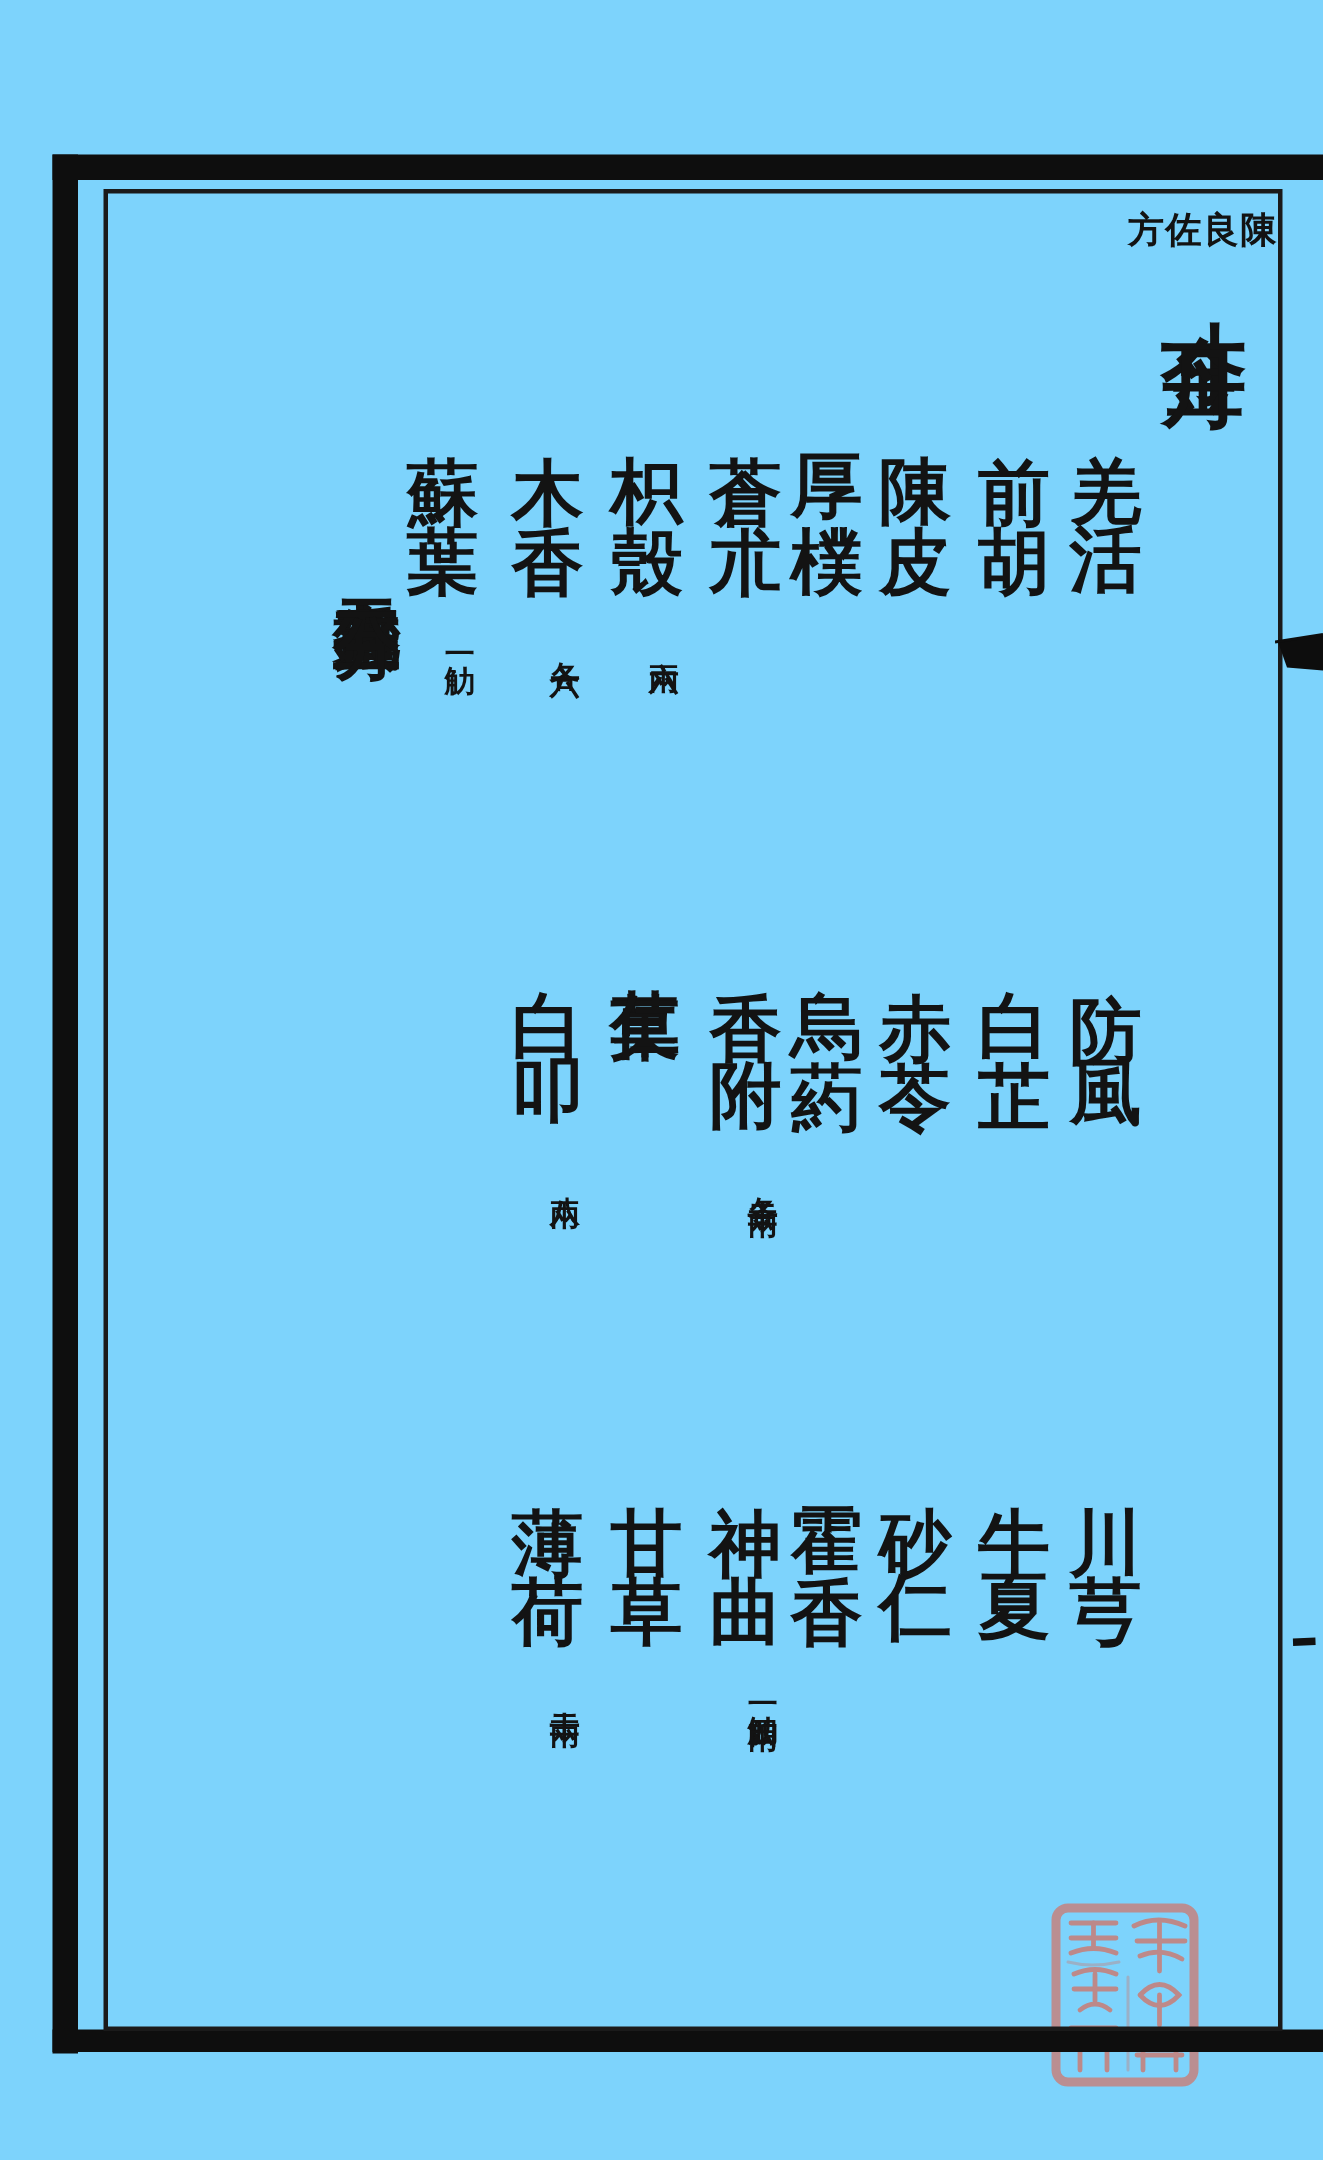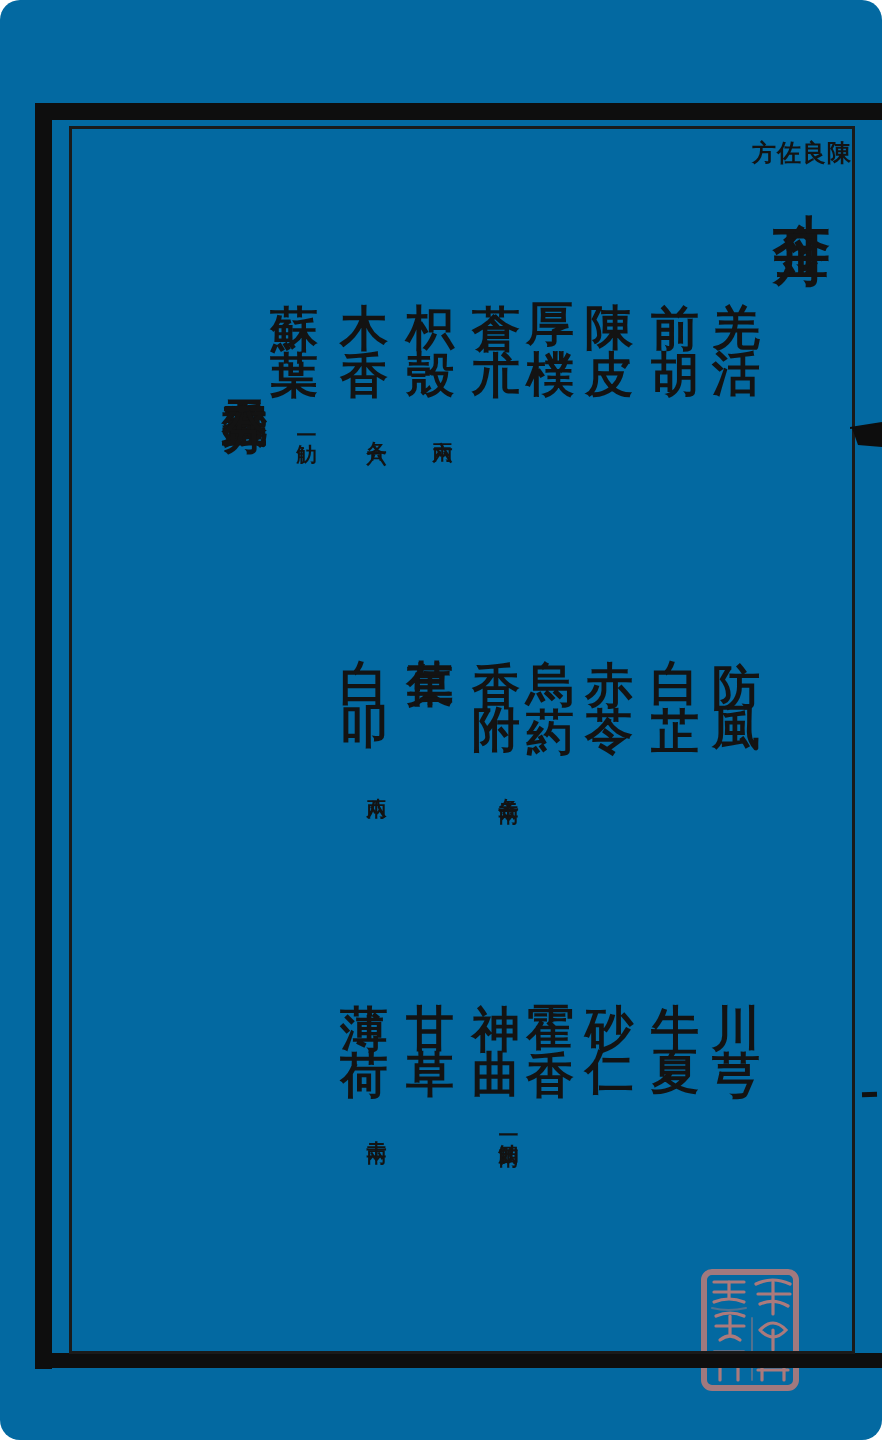--- a/index.html
+++ b/index.html
@@ -1,18 +1,18 @@
 <!DOCTYPE html>
 <html><head>
 <meta charset="utf-8">
 <style>
   html,body{margin:0;padding:0;}
   body{width:882px;height:1440px;background:#ffffff;
        font-family:"DejaVu Serif","Liberation Serif",serif;}
-  #page{position:relative;width:882px;height:1440px;overflow:hidden;background:#0369a1;color:#131313;border-radius:20px;}
+  #page{position:relative;width:882px;height:1440px;overflow:hidden;background:#7dd3fc;color:#131313;}
 
   
   .bar{position:absolute;background:#0e0e0e;}
   #bar-top{left:35px;top:103px;width:847px;height:17px;}
   #bar-left{left:35px;top:103px;width:17px;height:1266px;}
   #bar-bottom{left:35px;top:1353px;width:847px;height:15px;}
   #inner-frame{position:absolute;left:69px;top:126px;width:780px;height:1222px;
                border:3px solid #1a1a1a;}
 
   .vtext{writing-mode:vertical-rl;text-orientation:upright;white-space:nowrap;}

